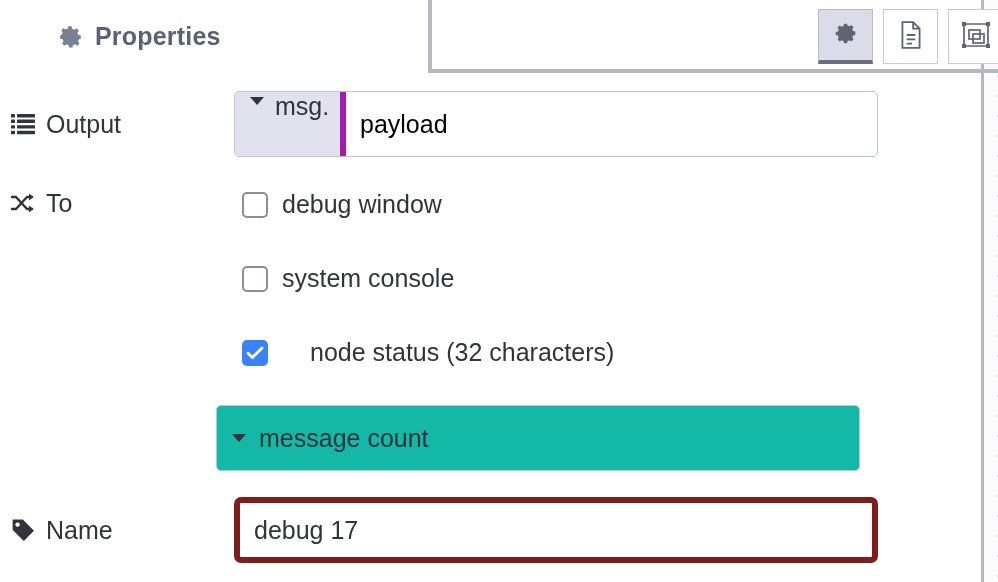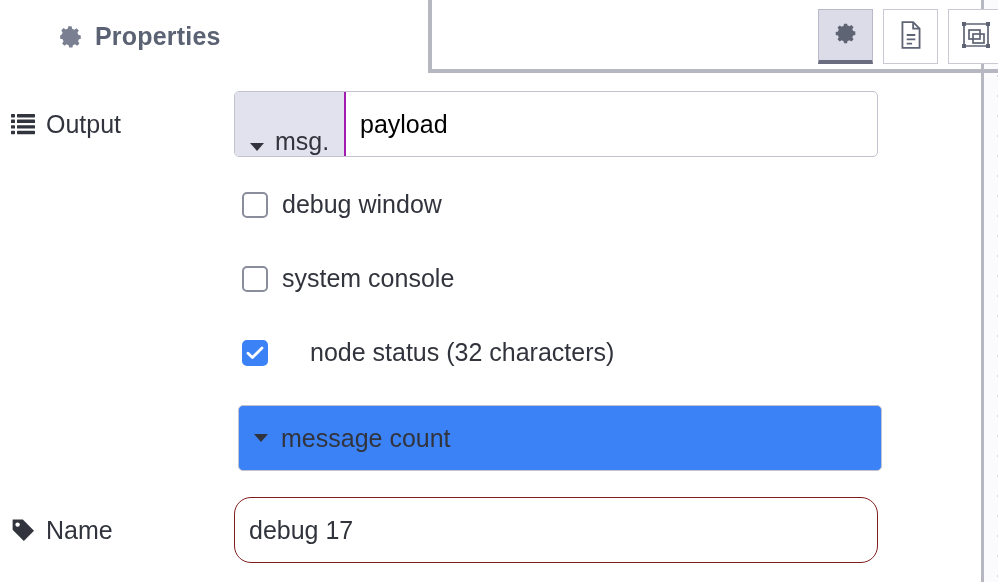--- a/index.html
+++ b/index.html
@@ -158,23 +158,23 @@
     border: 1px solid #c2c3d0;
     border-radius: 5px;
     background: #ffffff;
     display: flex;
     align-items: stretch;
     overflow: hidden;
   }
   #output-type-select {
     width: 111px;
     background: #e2e2ee;
-    border-right: 2px solid #a21caf;
-    display: flex;
-    align-items: flex-end;
+    border-right: 6px solid #a21caf;
+    display: flex;
+    align-items: flex-start;
     padding-left: 14px;
     cursor: pointer;
     box-sizing: border-box;
   }
   #output-type-select .caret {
     margin-right: 10px;
     flex: none;
   }
   #output-type-select .type-label {
     font-size: 25px;
@@ -220,49 +220,49 @@
   .cbox.checked .tick { display: block; }
   .check-label {
     font-size: 25px;
     color: #32343d;
     white-space: nowrap;
   }
 
   
   #status-type-select {
     position: absolute;
-    left: 238px;
+    left: 216px;
     top: 405px;
     width: 644px;
     height: 66px;
     box-sizing: border-box;
     border: 1px solid #c2c3d0;
     border-radius: 5px;
-    background: #3b82f6;
+    background: #14b8a6;
     display: flex;
     align-items: center;
     padding-left: 14px;
     cursor: pointer;
   }
   #status-type-select .caret { margin-right: 12px; flex: none; }
   #status-type-select .sel-label {
     font-size: 25px;
     color: #32343d;
   }
 
   
   #name-field {
     position: absolute;
     left: 234px;
     top: 497px;
     width: 644px;
     height: 66px;
     box-sizing: border-box;
-    border: 1px solid #7f1d1d;
-    border-radius: 17px;
+    border: 6px solid #7f1d1d;
+    border-radius: 7px;
     background: #ffffff;
     display: flex;
     align-items: center;
   }
   #name-input {
     width: 100%;
     border: none;
     outline: none;
     background: transparent;
     font-family: "Liberation Sans", sans-serif;
@@ -354,20 +354,33 @@
       <span class="caret">
         <svg width="16" height="10" viewBox="0 0 16 10" aria-hidden="true">
             <path d="M1 1h14L8 9z" fill="#32343d"></path>
           </svg>
       </span>
       <span class="type-label">msg.</span>
     </div>
     <input id="output-value-input" type="text" value="payload" style="">
   </div>
 
+  <div class="form-row" style="top:184px;">
+    <div class="row-label">
+      <span class="label-icon">
+        <svg width="26" height="24" viewBox="0 0 26 24" fill="none" stroke="#32343d" stroke-width="2.4" stroke-linecap="round" stroke-linejoin="round" aria-hidden="true">
+          <path d="M2 6h4l11 12h5"></path>
+          <path d="M2 18h4l11-12h5"></path>
+          <path d="M19 2.5 23.5 6 19 9.5" fill="#32343d" stroke="none"></path>
+          <path d="M19 14.5 23.5 18 19 21.5" fill="#32343d" stroke="none"></path>
+        </svg>
+      </span>
+      <span class="label-text">To</span>
+    </div>
+  </div>
 
   <div class="check-row" style="top:190px;">
     <span class="cbox">
       
     </span>
     <span class="check-label">debug window</span>
   </div>
 
   <div class="check-row" style="top:264px;">
     <span class="cbox">

